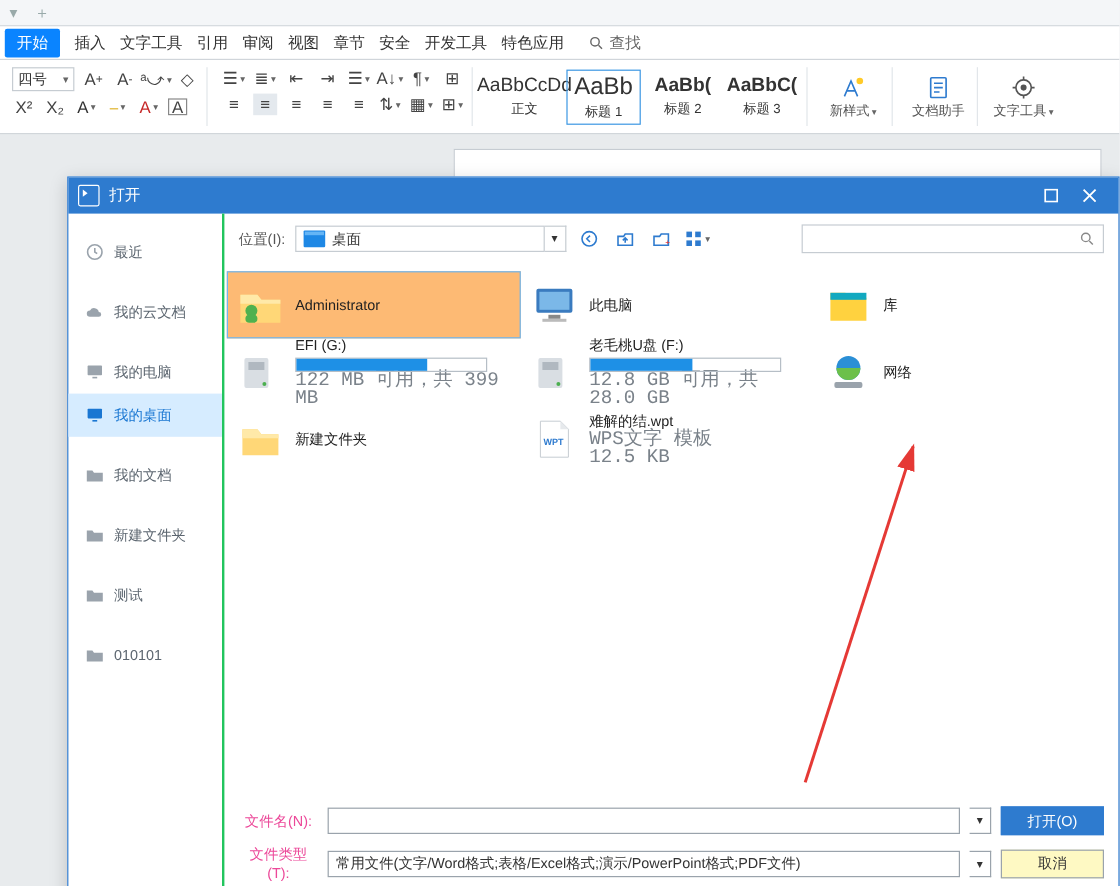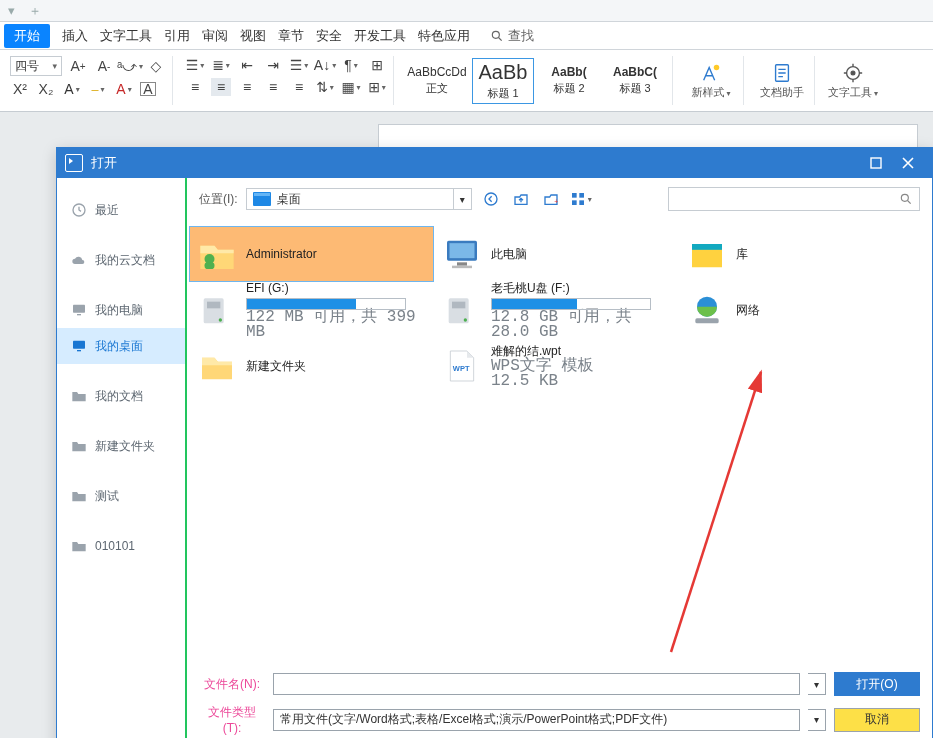--- a/index.html
+++ b/index.html
@@ -27,21 +27,21 @@
   .ribBtn{ width:20px; height:18px; display:flex; align-items:center; justify-content:center;
            font-size:14px; color:#444;}
   .fontSizeSel{ border:1px solid #c6ccd2; height:20px; width:52px; font-size:12px;
                 display:flex; align-items:center; padding:0 4px; justify-content:space-between;}
   .fontSizeSel .tri{font-size:9px;color:#666;}
   .sup{font-size:10px;}
   .styleBox{ width:62px; height:46px; border:1px solid transparent;
              display:flex; flex-direction:column; align-items:center; justify-content:center;
              font-size:11px; gap:2px;}
   .styleBox.sel{ border:1px solid #3b97e3;}
-  .styleBox .prev{ font-size:12px;}
+  .styleBox .prev{ font-size:16px;}
   .styleBox.big .prev{ font-size:20px; font-weight:500;}
   .bigTool{ display:flex; flex-direction:column; align-items:center; justify-content:center;
             width:52px; height:52px; font-size:11px; color:#555; gap:1px; position:relative;}
   .bigTool svg{width:22px;height:22px;}
   .dd{font-size:8px; color:#666; margin-left:2px;}
   .darkA{ color:#333;}
   
   .docbg{ position:absolute; left:0; right:0; top:112px; bottom:0; background:#e8ebed;}
   .docpage{ position:absolute; left:378px; top:124px; width:540px; height:614px;
             background:#fff; border:1px solid #c6ccd2;}
@@ -98,21 +98,21 @@
   .prog{ width:160px; height:12px; border:1px solid #b6bec6; margin-top:2px; position:relative;}
   .prog>i{ position:absolute; left:0; top:0; bottom:0; background:#1e90e6;}
 
   
   .bform{ padding:8px 12px 14px; }
   .brow{ display:flex; align-items:center; gap:8px; margin-top:8px;}
   .blbl{ width:66px; text-align:center; color:#ec4899;}
   .btxt{ flex:1; height:22px; border:1px solid #9aa3ac;}
   .bdd{ width:18px;height:22px;border:1px solid #9aa3ac;border-left:none;
         display:flex;align-items:center;justify-content:center;font-size:10px;}
-  .bbtn{ width:86px; height:24px; border:1px solid #9aa3ac; background:#fde047;
+  .bbtn{ width:86px; height:24px; border:1px solid #9aa3ac; background:#fef9c3;
          display:flex; align-items:center; justify-content:center; cursor:pointer;}
   .bbtn.primary{ background:#2e7bcf; color:#fff; border-color:#2e7bcf;}
 
   
   .arrow{ position:absolute; left:404px; top:214px; pointer-events:none;}
 
   
   .folderIco{ width:18px;height:14px;}
   svg{display:block;}
 </style>

